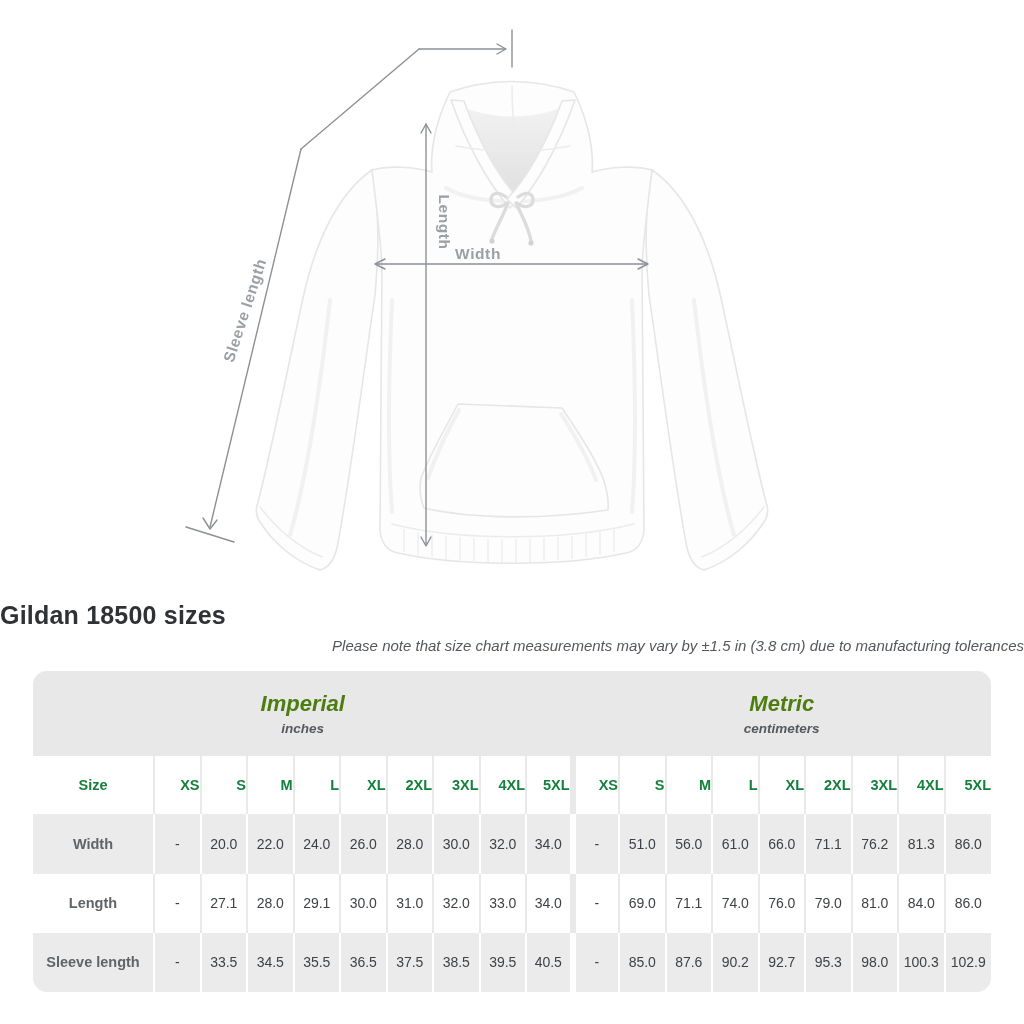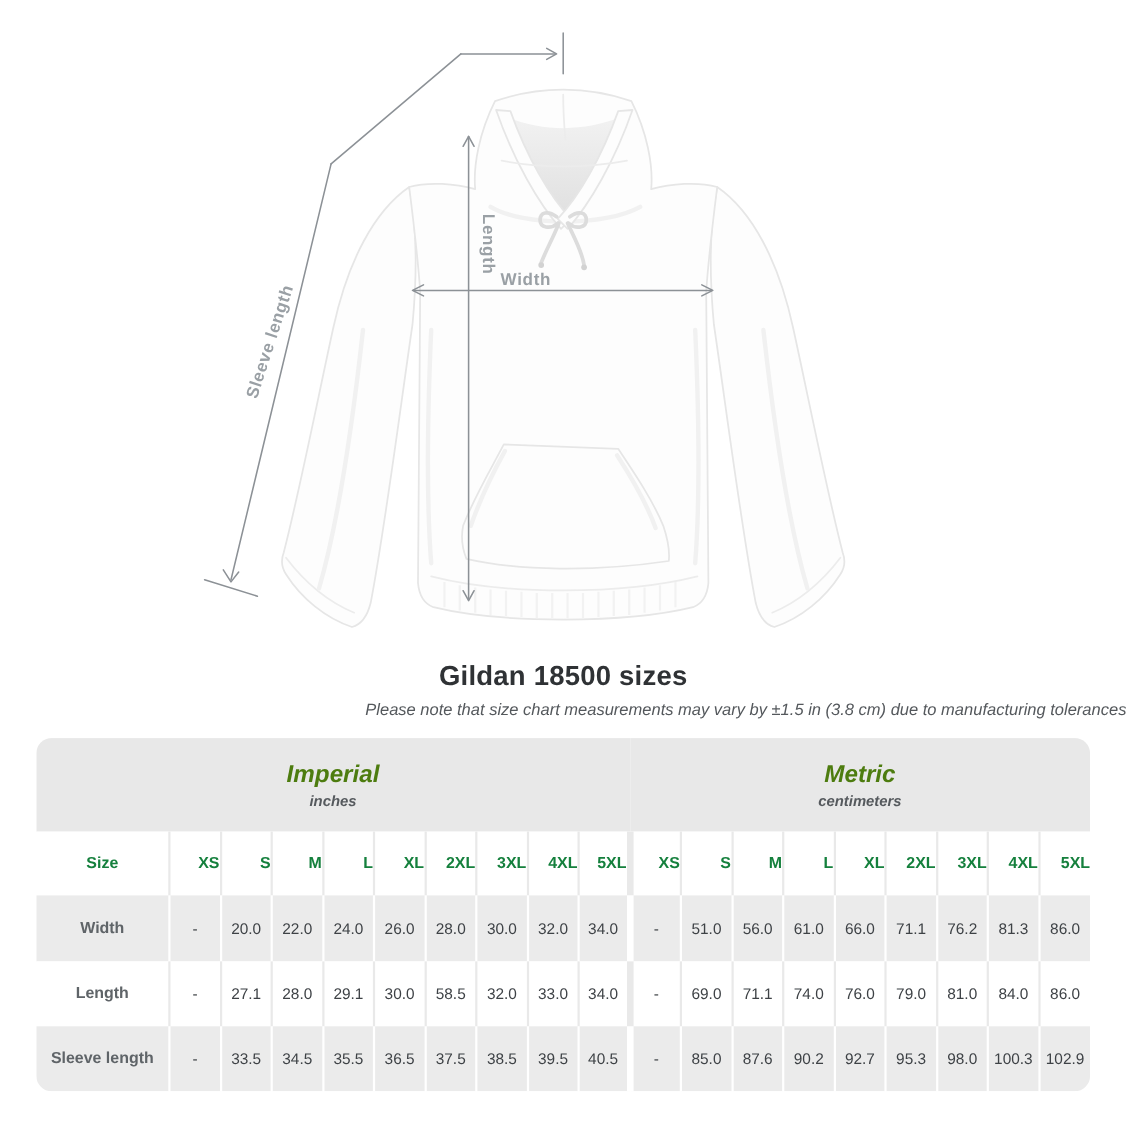--- a/index.html
+++ b/index.html
@@ -18,21 +18,21 @@
   .garment-soft{fill:none;stroke:#f1f1f1;stroke-width:4;stroke-linecap:round;}
   .garment-line{fill:none;stroke:#ececec;stroke-width:1.6;stroke-linecap:round;}
   .rib{stroke:#f2f2f2;stroke-width:2;}
   .string{fill:none;stroke:#dcdcdc;stroke-width:3.4;stroke-linecap:round;}
   .measure{fill:none;stroke:#8c9196;stroke-width:1.4;stroke-linecap:round;stroke-linejoin:round;}
   .diag-label{font-family:"Liberation Sans",sans-serif;font-size:15.5px;font-weight:700;fill:#9aa0a5;letter-spacing:.6px;}
 
   
   .chart-title{
     position:absolute;top:601px;left:0;width:100%;
-    text-align:center;font-size:25px;font-weight:700;color:#2f3235;letter-spacing:.2px;
+    font-size:25px;font-weight:700;color:#2f3235;letter-spacing:.2px;
   }
   .chart-note{
     position:absolute;top:637px;left:0;width:100%;
     text-align:right;font-size:15px;font-style:italic;color:#54585c;
   }
 
   
   .table-wrap{
     position:absolute;left:33px;top:671px;width:958px;height:321px;
     border-radius:14px;overflow:hidden;
@@ -284,21 +284,21 @@
         <td>86.0</td>
       </tr>
 
       <tr class="data white">
         <td class="rowlab">Length</td>
         <td>-</td>
         <td>27.1</td>
         <td>28.0</td>
         <td>29.1</td>
         <td>30.0</td>
-        <td>58.5</td>
+        <td>31.0</td>
         <td>32.0</td>
         <td>33.0</td>
         <td>34.0</td>
         <td class="gsep">-</td>
         <td>69.0</td>
         <td>71.1</td>
         <td>74.0</td>
         <td>76.0</td>
         <td>79.0</td>
         <td>81.0</td>

